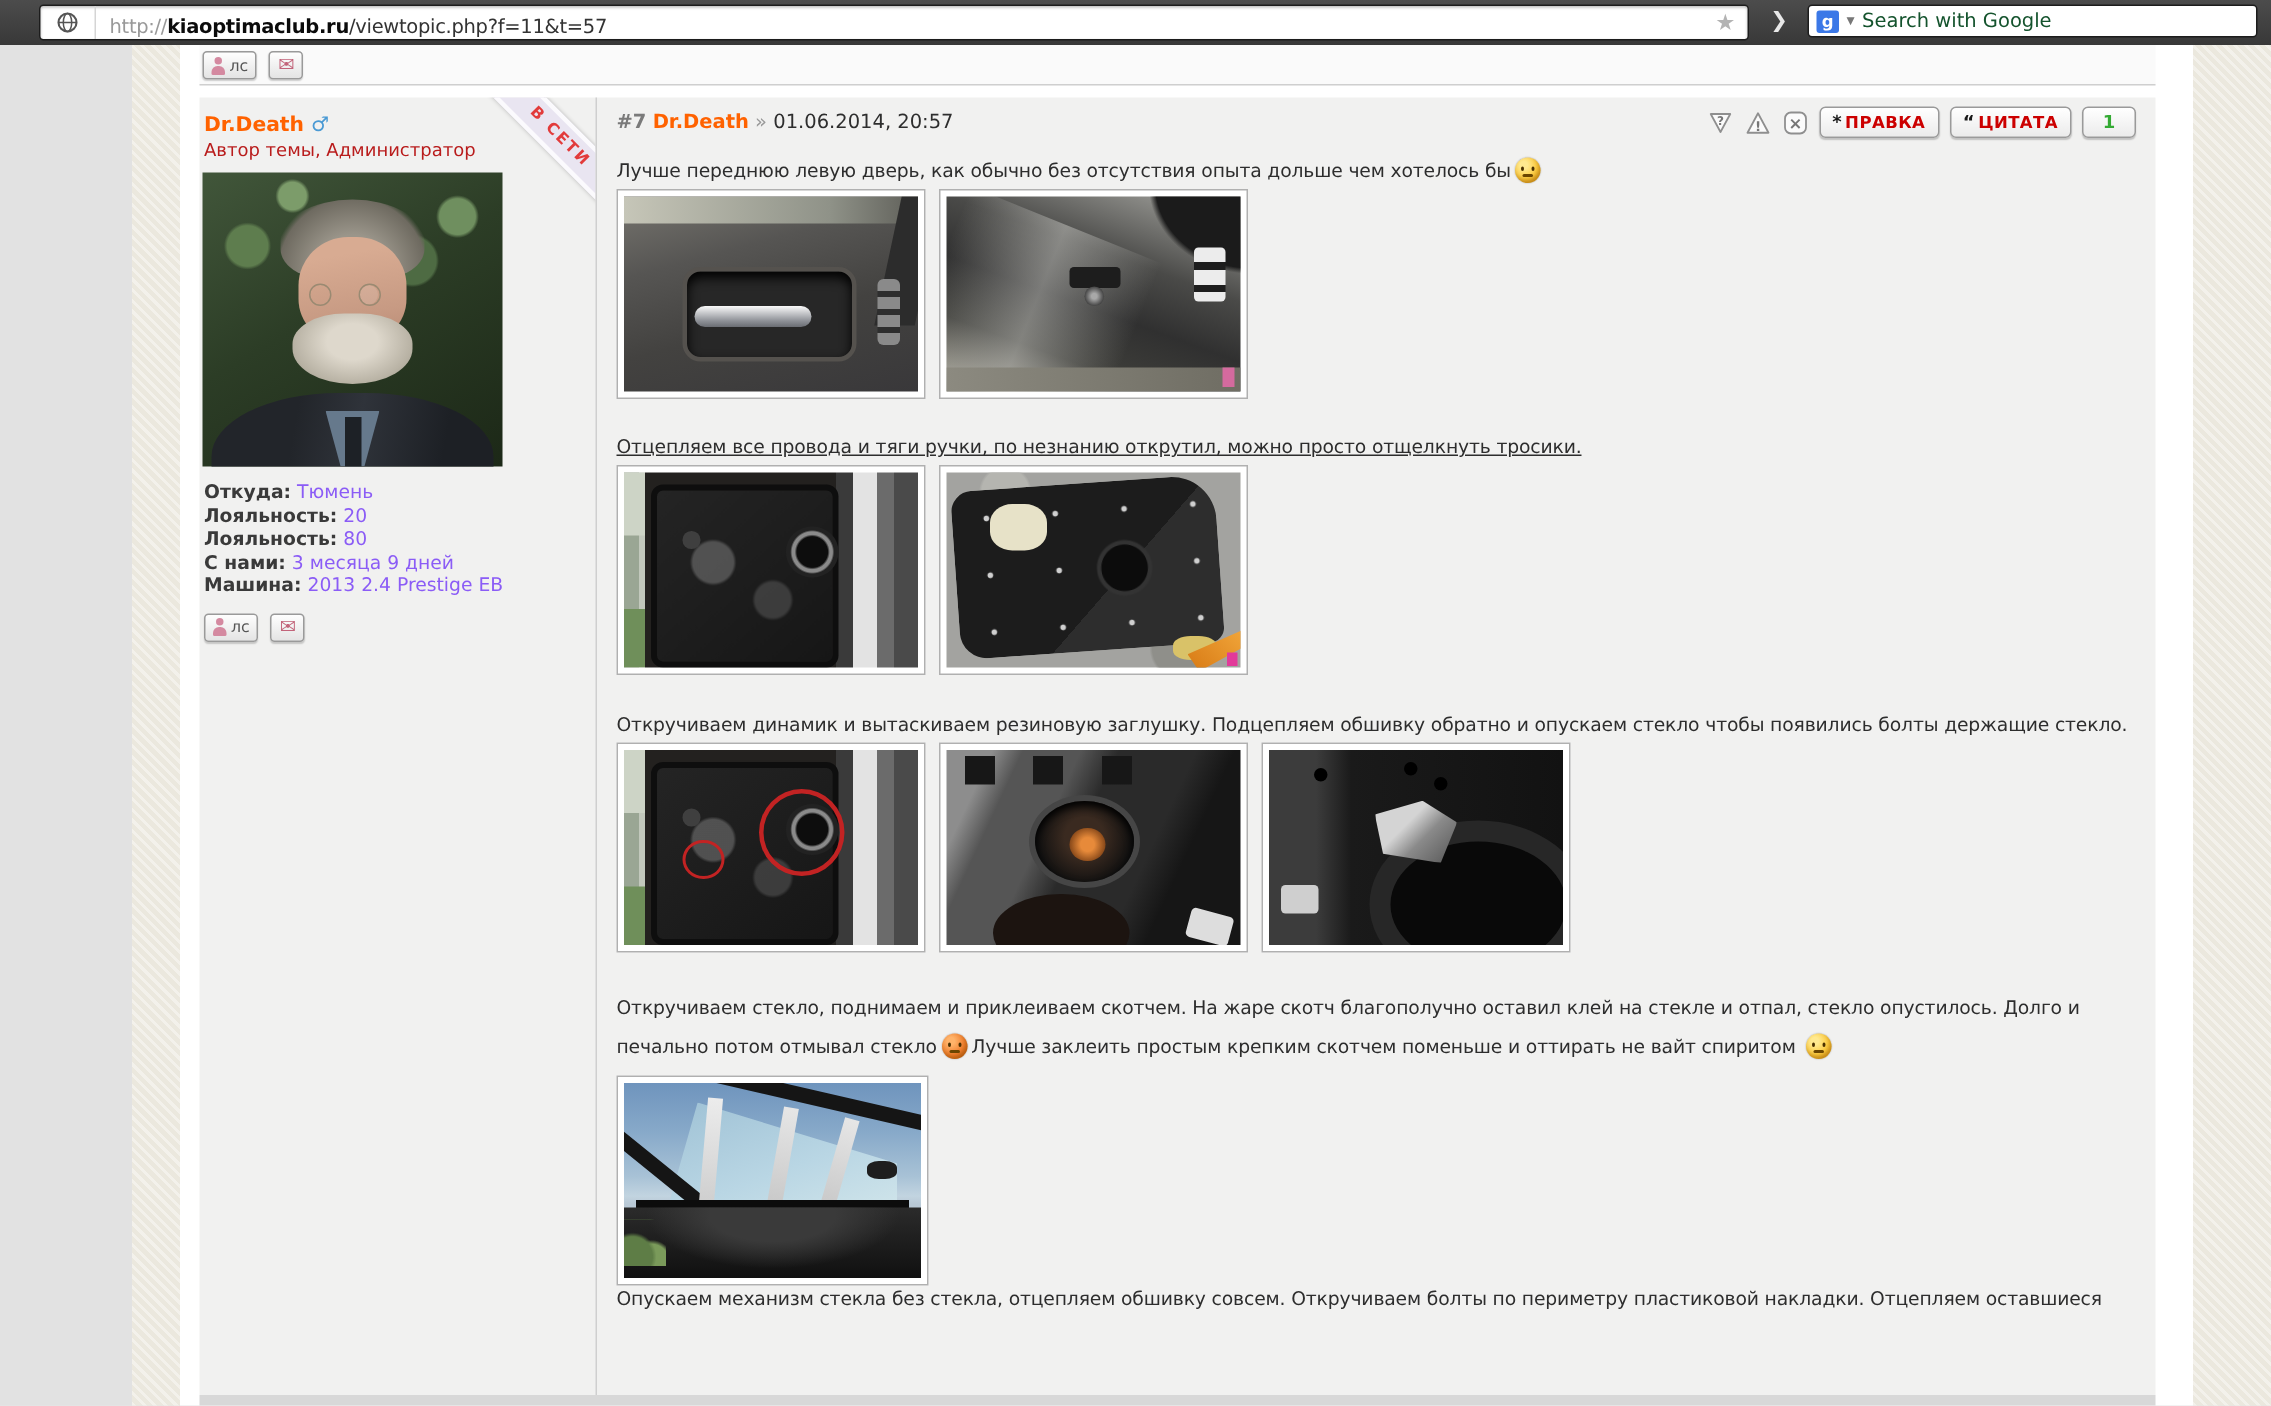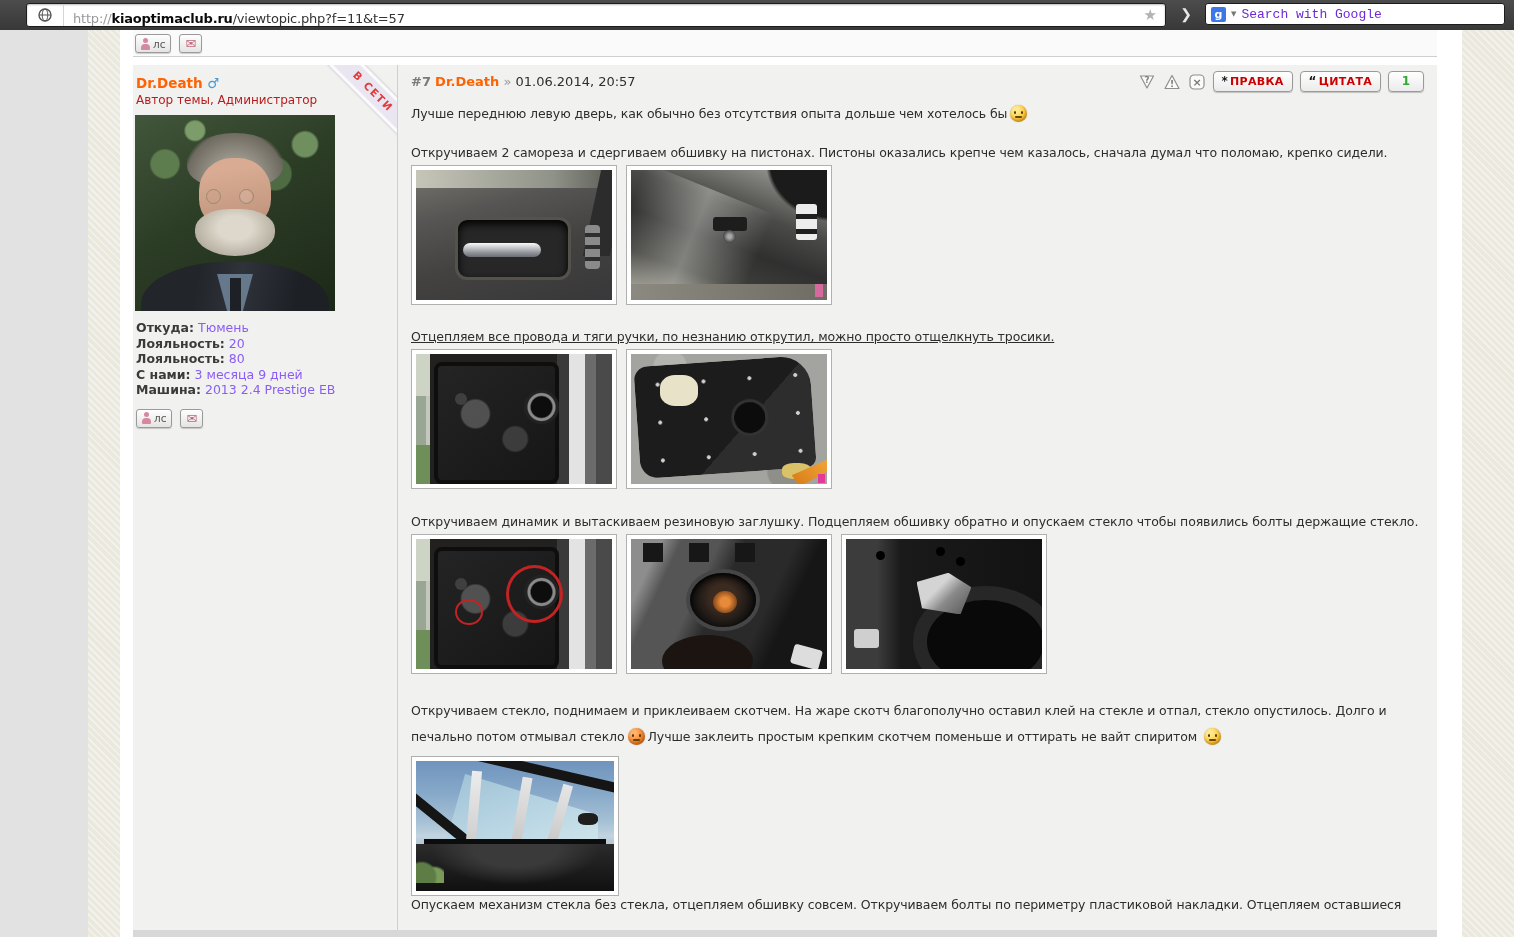--- a/index.html
+++ b/index.html
@@ -13,21 +13,21 @@
   .urltext{font-size:13px;padding-left:9px;white-space:nowrap;letter-spacing:-0.2px;}
   .u-scheme{color:#999;}.u-domain{color:#0b0b0b;font-weight:bold;}.u-path{color:#333;}
   .star{position:absolute;right:8px;top:2px;font-size:15px;color:#b3b3b3;cursor:pointer;}
   .gobtn{position:absolute;left:1174px;top:3px;width:24px;height:22px;color:#e8e8e8;
     font-size:14px;font-weight:bold;text-align:center;line-height:22px;cursor:pointer;}
   .searchbox{position:absolute;left:1205px;top:3px;width:300px;height:22px;background:#fff;
     border:1px solid #1c1c1c;border-radius:3px;display:flex;align-items:center;gap:5px;padding-left:5px;box-sizing:border-box;}
   .gicon{width:15px;height:15px;border-radius:2px;background:#3b78e7;color:#fff;font-size:11px;
     font-weight:bold;text-align:center;line-height:15px;}
   .sdrop{font-size:7px;color:#777;}
-  .sph{font-size:13px;color:#6d28d9;font-family:Liberation Mono, monospace;}
+  .sph{font-size:13px;color:#14532d;}
   
   .page{position:absolute;left:0;top:30px;width:1514px;height:907px;background:#e2e2e2;}
   .band{position:absolute;top:0;bottom:0;}
   .band.beigeL{left:88px;width:32px;}
   .band.beigeR{left:1462px;width:52px;}
   .beigeL,.beigeR{background:#ebe8de;background-image:repeating-linear-gradient(45deg,rgba(255,255,255,.4) 0 2px,transparent 2px 5px);}
   .band.white{left:120px;width:1342px;background:#fff;}
   .bottom-strip{position:absolute;left:133px;top:900px;width:1304px;height:7px;background:#d8d8d8;}
   
   .prev-post{position:absolute;left:133px;top:0;width:1304px;height:26px;background:#fafafa;border-bottom:1px solid #cfcfcf;}
@@ -266,21 +266,20 @@
           <div class="act-btn">
             <span class="act-prefix">“</span>
             <span>ЦИТАТА</span>
           </div>
           <div class="likes">1</div>
         </div>
       </div>
 
       <div class="para mt12"><span>Лучше переднюю левую дверь, как обычно без отсутствия опыта дольше чем хотелось бы</span><span class="sm"></span></div>
 
-      <div class="para mt22">Откручиваем 2 самореза и сдергиваем обшивку на пистонах. Пистоны оказались крепче чем казалось, сначала думал что поломаю, крепко сидели.</div>
       <div class="prow">
         <div class="photo">
             <div class="ph ph1a">
           <i class="a"></i>
               <i class="b"></i>
               <i class="c"></i>
               <i class="d"></i>
               <i class="e"></i>
         </div>
           </div>

